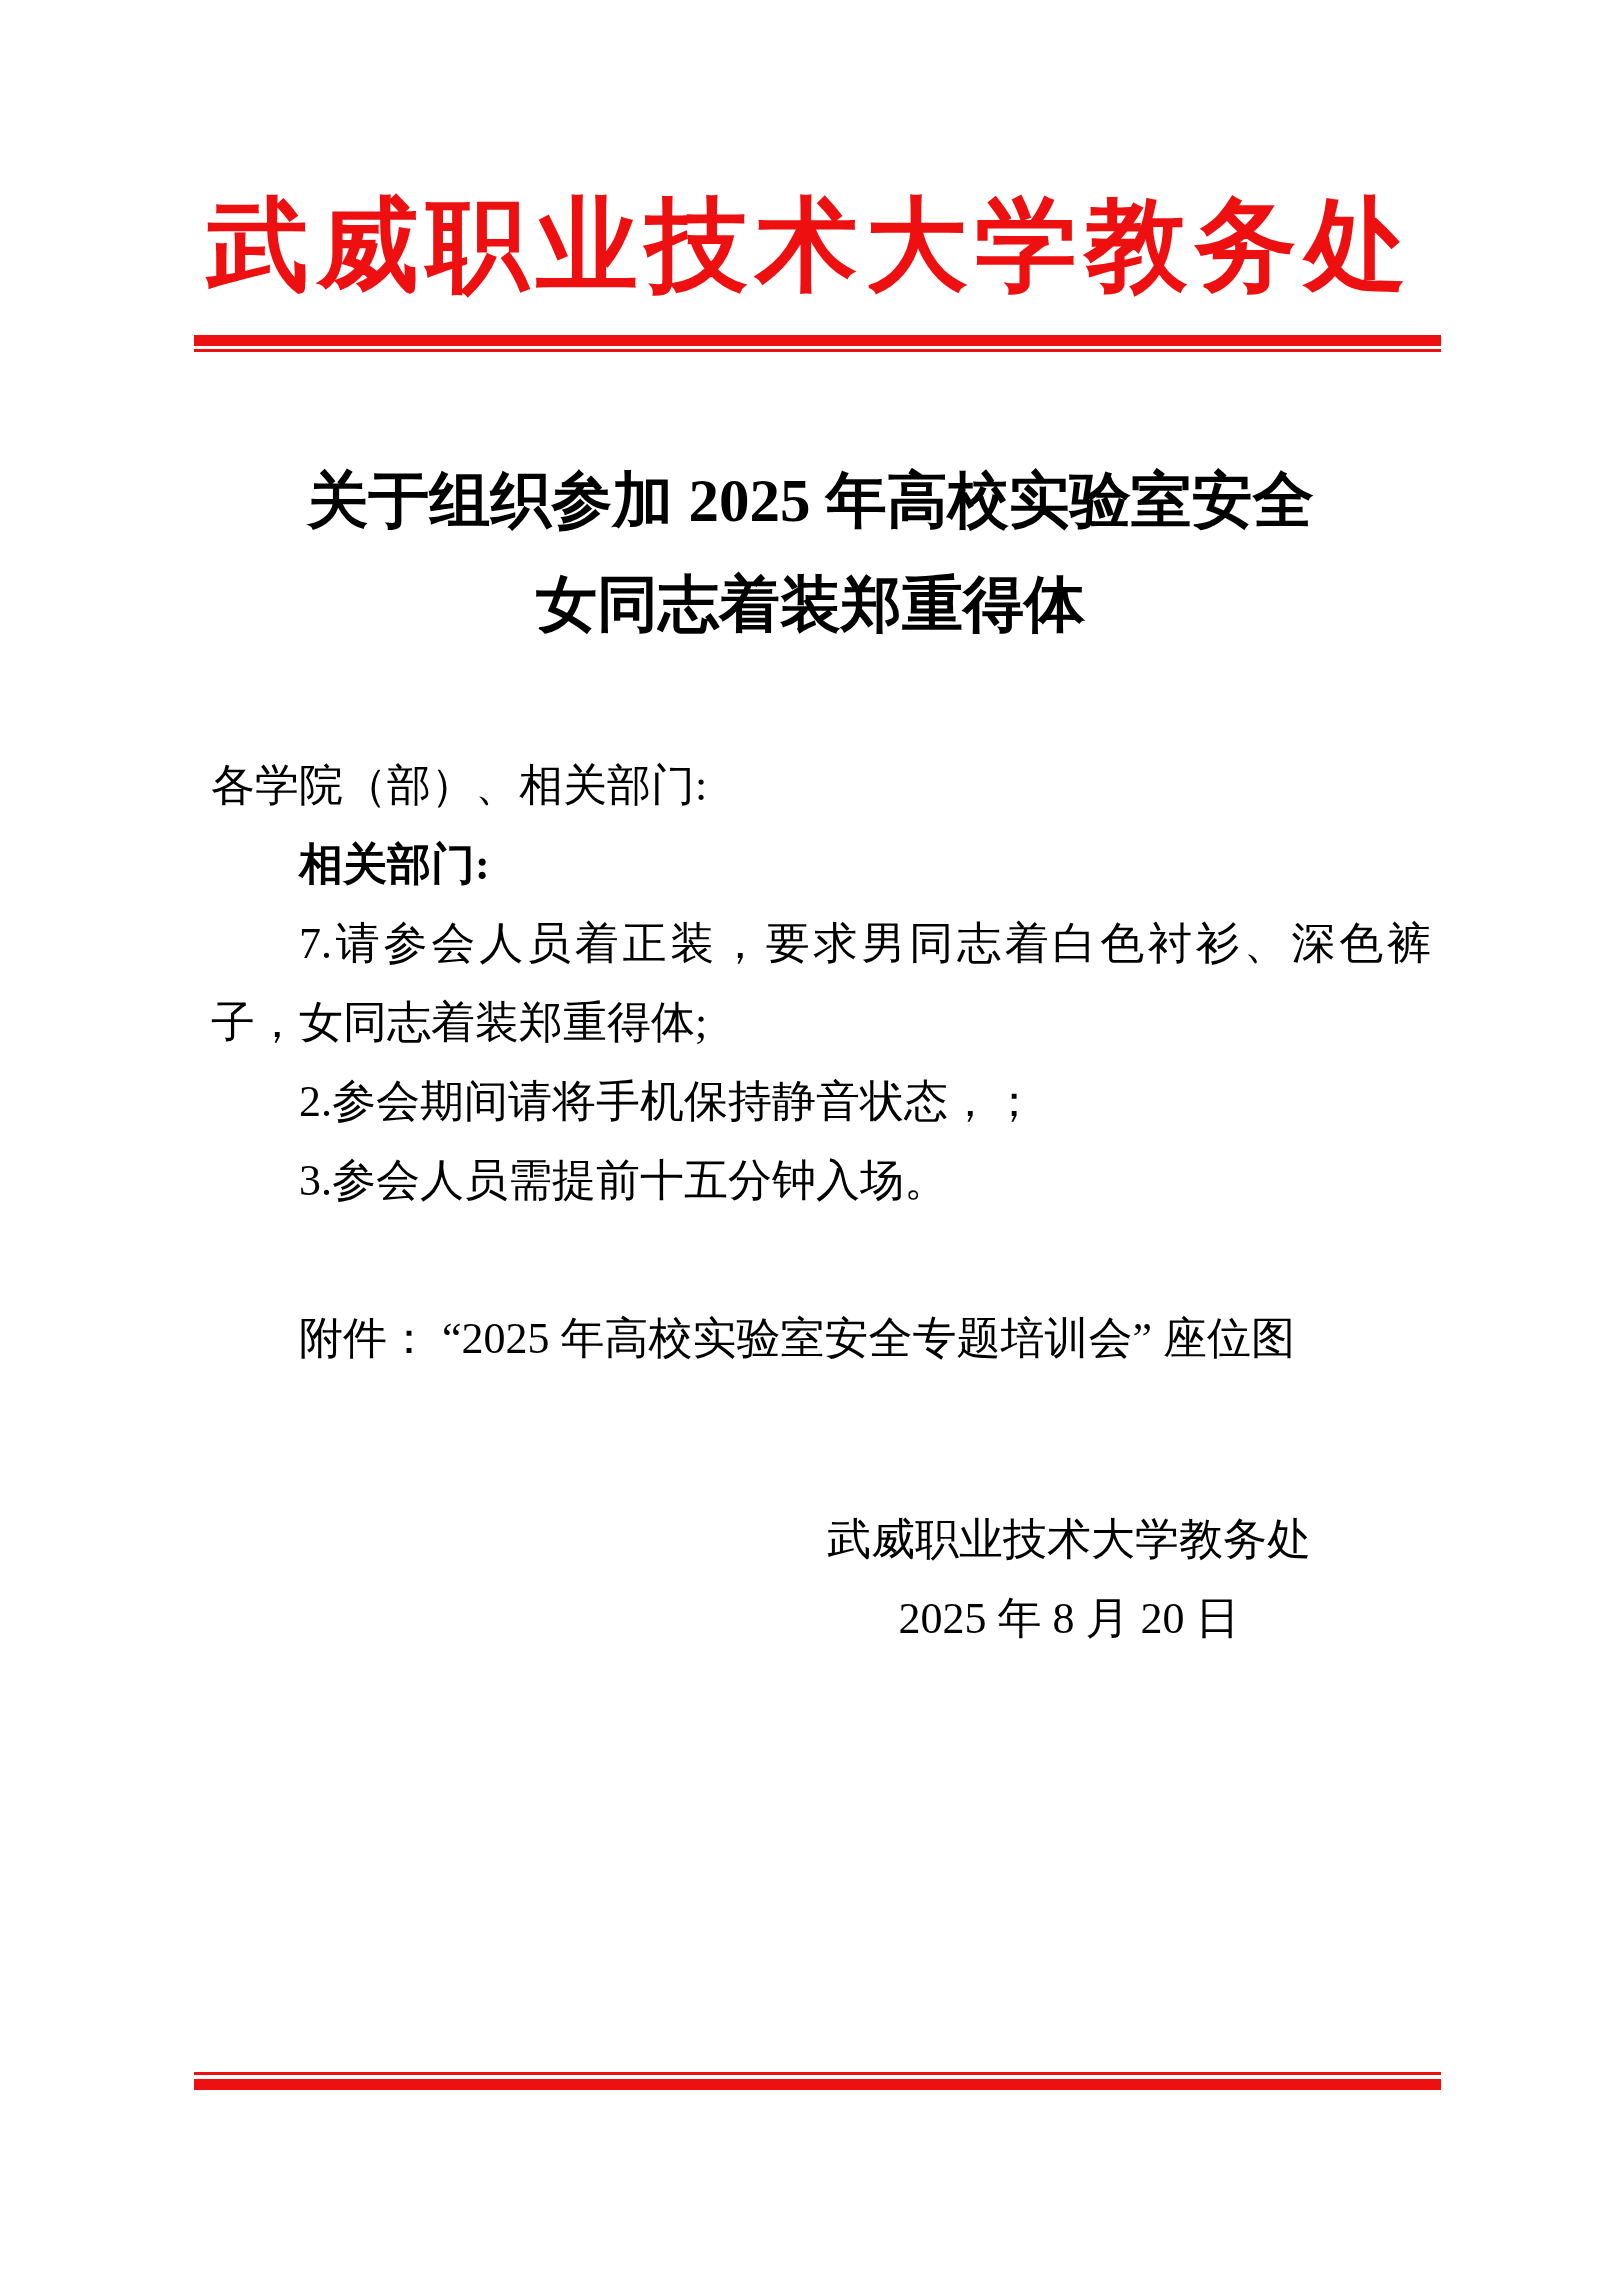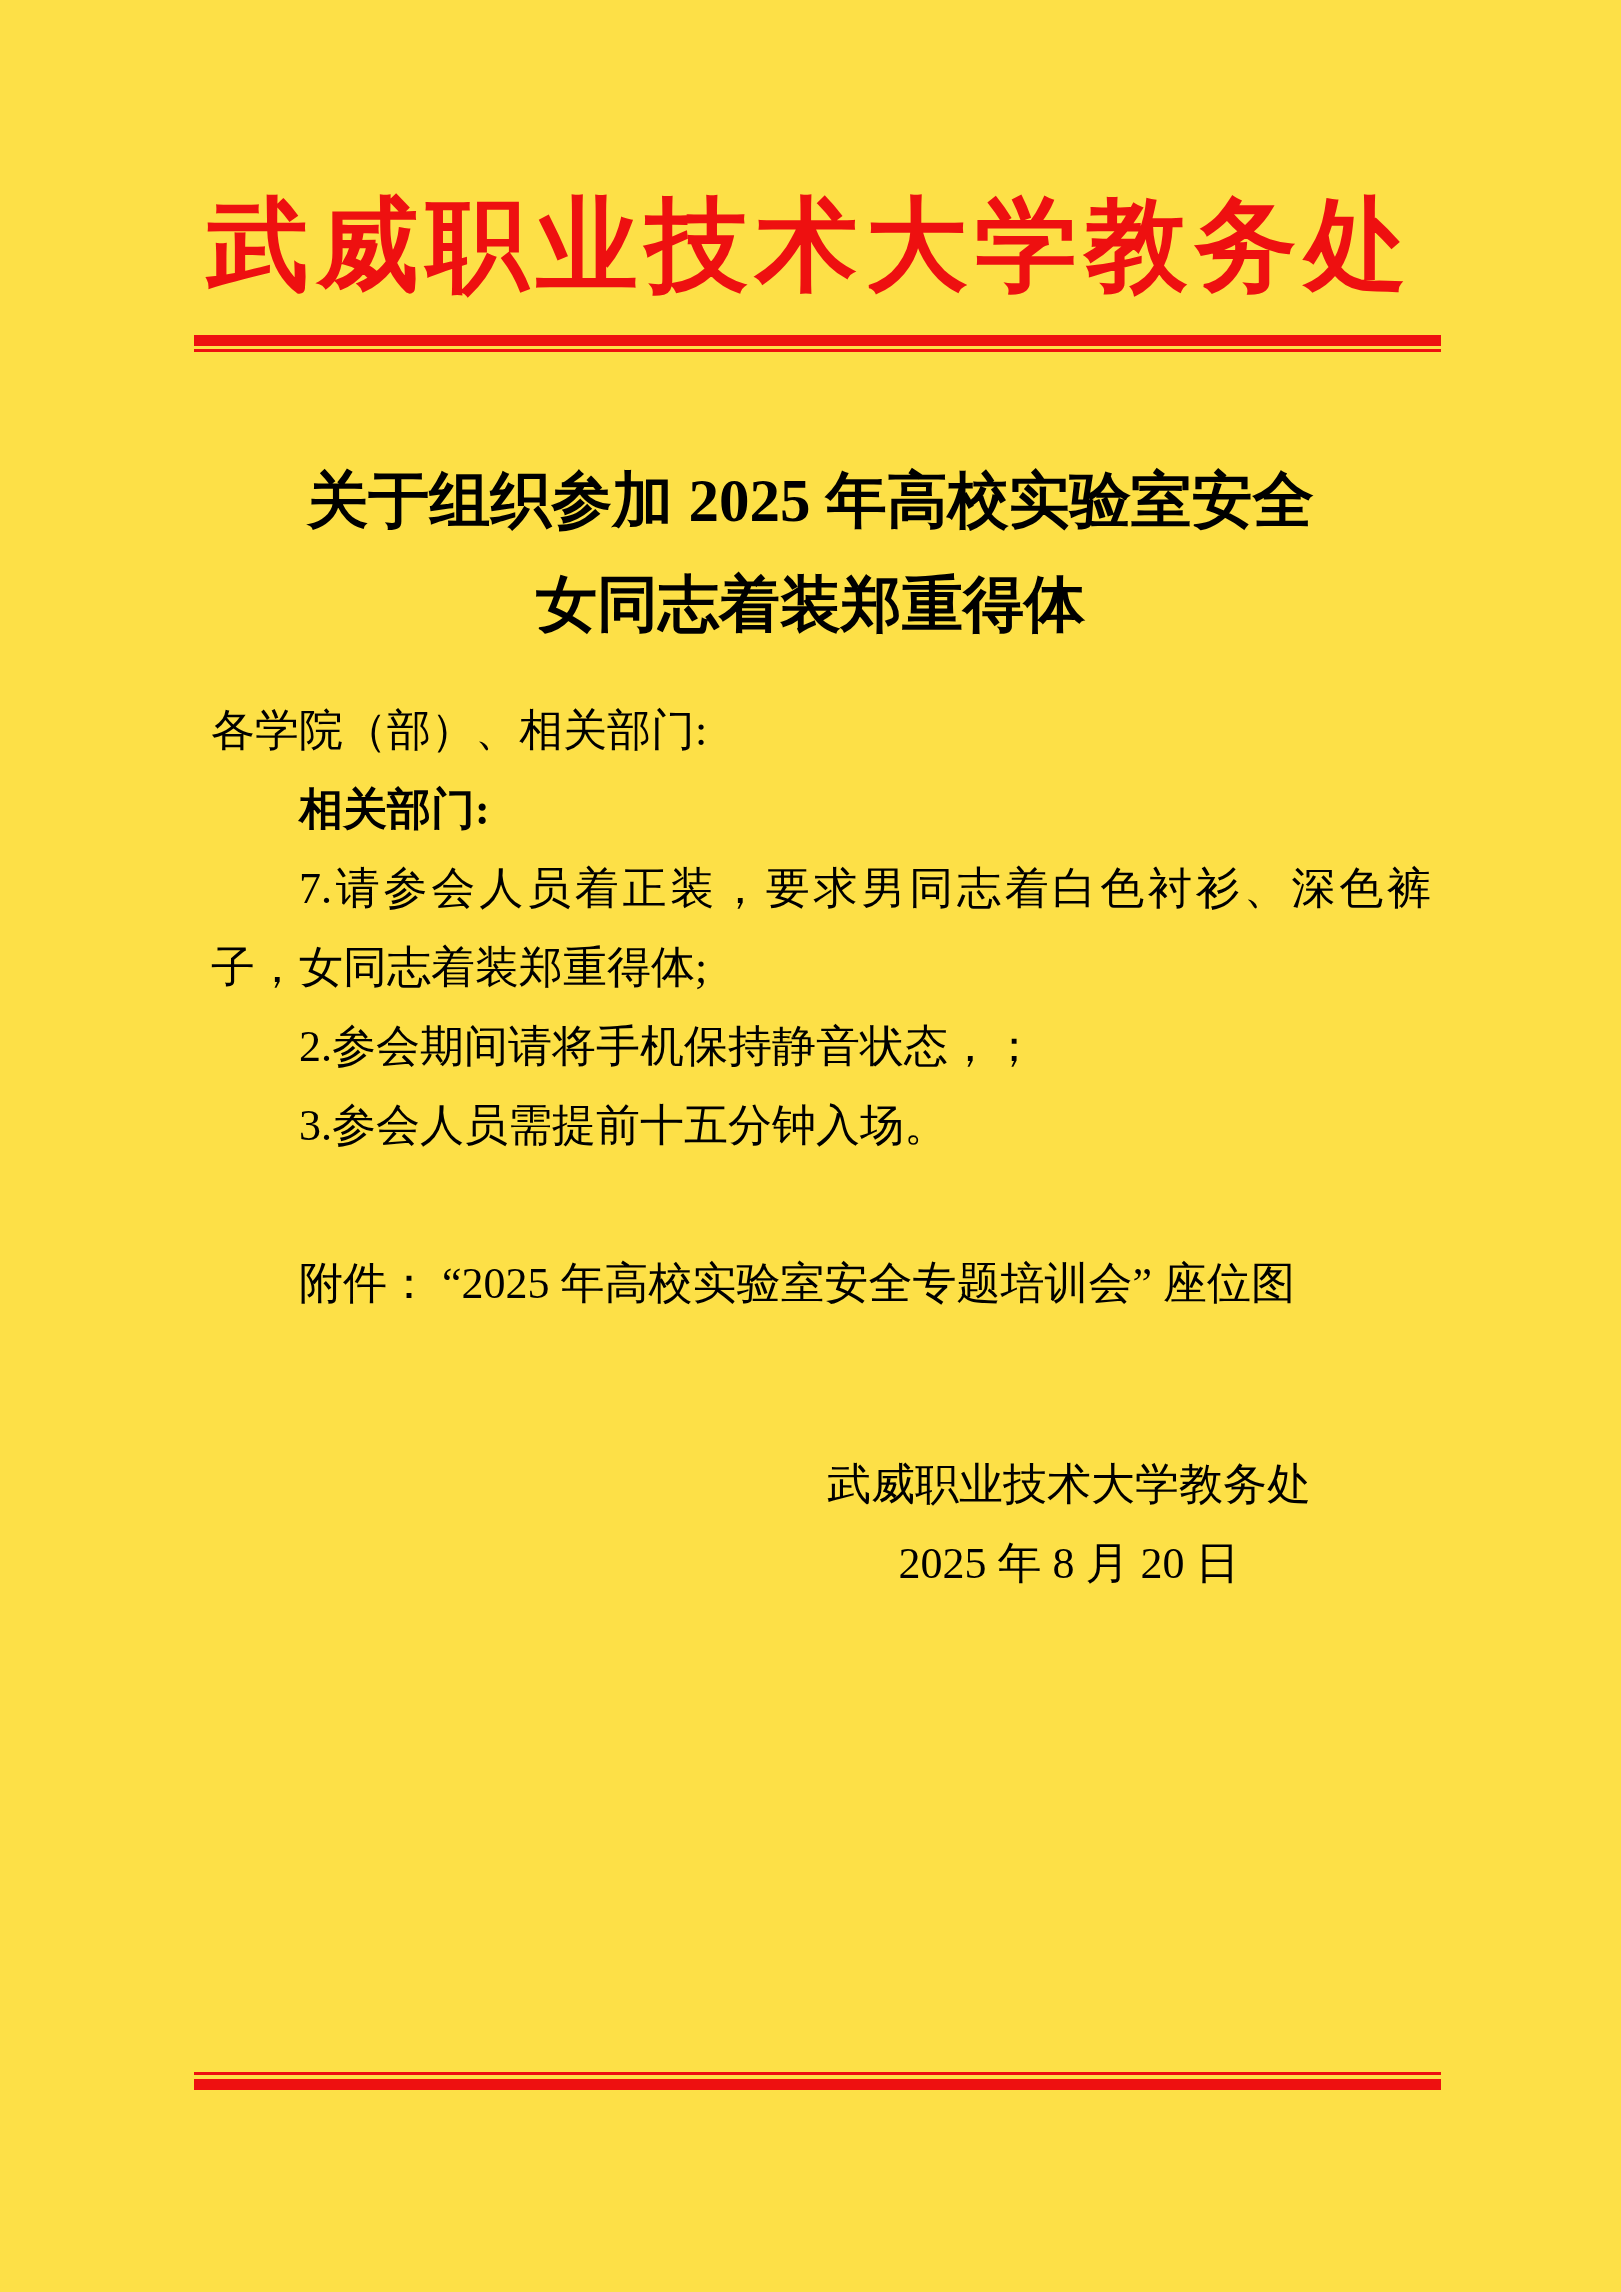--- a/index.html
+++ b/index.html
@@ -1,21 +1,21 @@
 <!DOCTYPE html>
 <html><head>
 <meta charset="utf-8">
 <style>
   html, body { margin: 0; padding: 0; background: #888; }
   .page {
     position: relative;
     width: 1621px;
     height: 2293px;
     margin: 0 auto;
-    background: #fde047;
+    background: #ffffff;
     font-family: "Liberation Serif", "DejaVu Serif", serif;
     color: #000;
     overflow: hidden;
   }
 
   
   .letterhead {
     position: absolute;
     top: 182px;
     left: 0;
@@ -46,21 +46,21 @@
     right: 0;
     text-align: center;
     font-size: 61px;
     font-weight: bold;
     line-height: 104px;
   }
 
   
   .body-text {
     position: absolute;
-    top: 691px;
+    top: 746px;
     left: 211px;
     width: 1220px;
     font-size: 44px;
     line-height: 79px;
     text-align: justify;
     text-justify: inter-character;
   }
   .body-text p { margin: 0; padding: 0; }
   .indent { text-indent: 2em; }
   .bold-line { font-weight: bold; }

